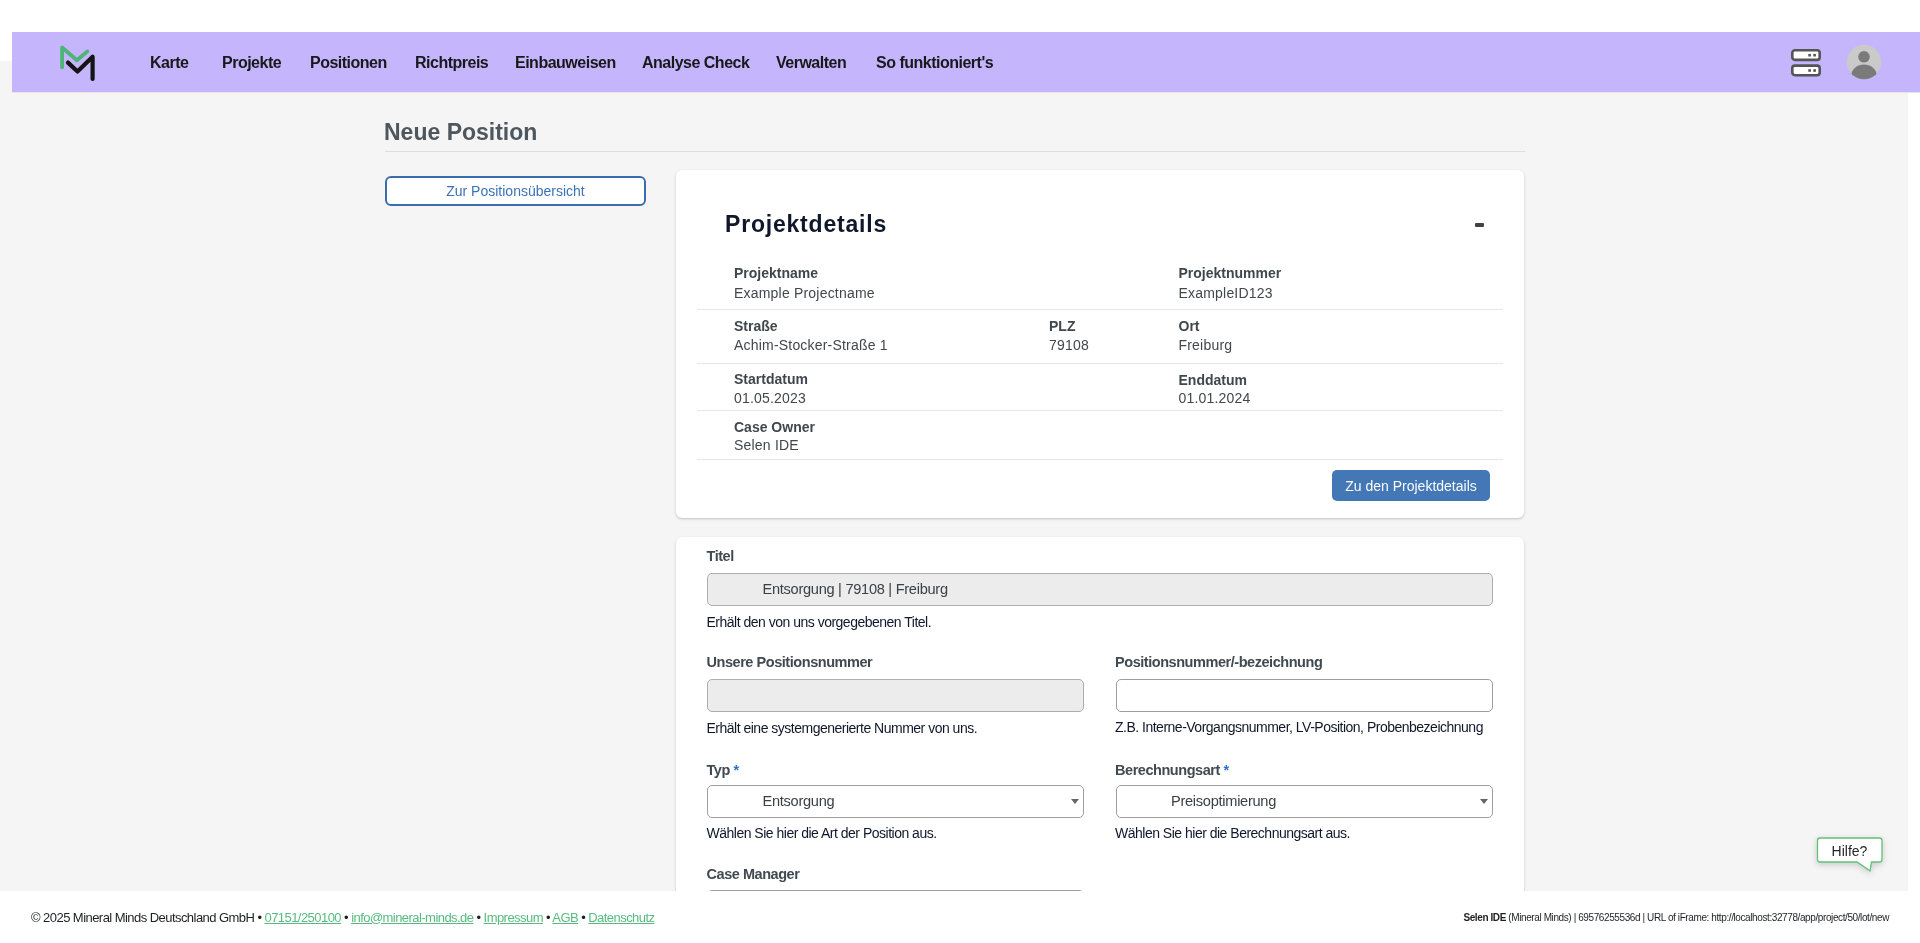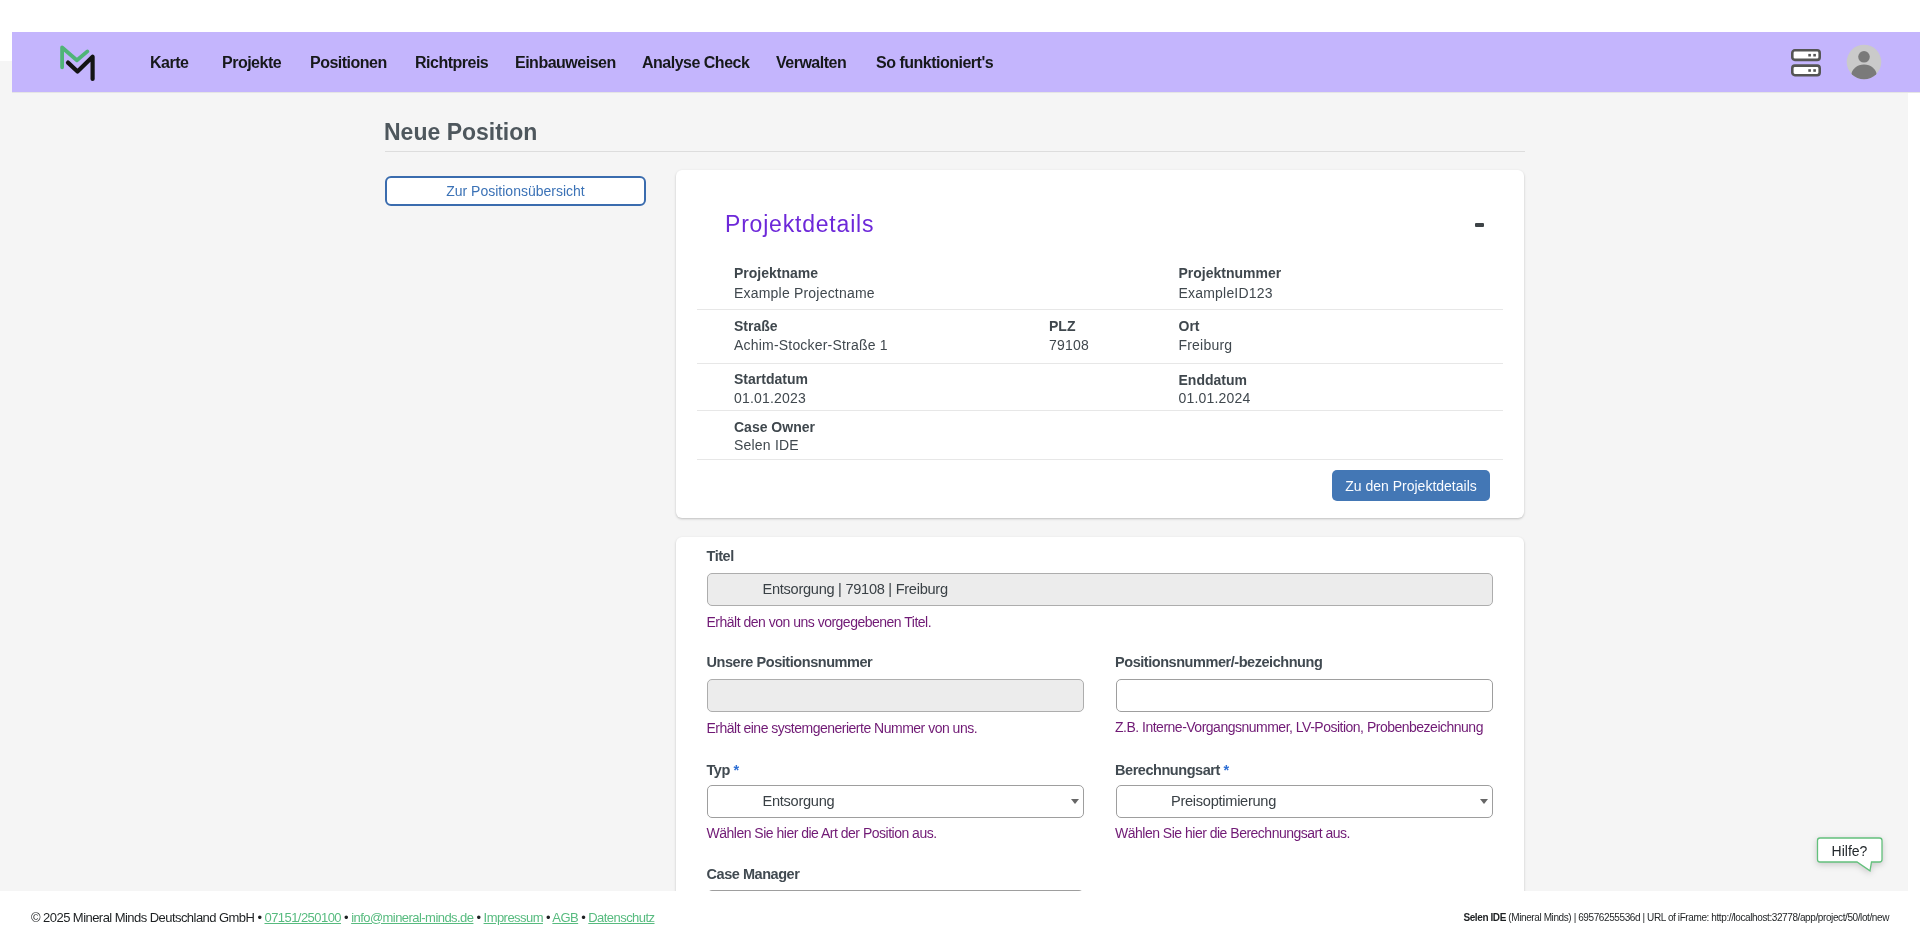--- a/index.html
+++ b/index.html
@@ -23,33 +23,33 @@
 
   .btn-outline { left:385px; top:176px; width:261px; height:30px; background:#fff;
     border:2px solid #3a6cae; border-radius:6px; color:#3b72b6; font-size:14px;
     display:flex; align-items:center; justify-content:center; }
 
   
   .card { background:#fff; border-radius:6px; box-shadow:0 1px 3px rgba(0,0,0,.13), 0 1px 2px rgba(0,0,0,.1); }
   .card1 { left:676px; top:170px; width:848px; height:348px; }
   .card2 { left:676px; top:537px; width:848px; height:380px; }
 
-  .ctitle { left:725px; top:212.9px; font-size:23px; line-height:23px; font-weight:400; color:#6d28d9; letter-spacing:0.8px;text-align:right; }
+  .ctitle { left:725px; top:212.9px; font-size:23px; line-height:23px; font-weight:700; color:#0f172a; letter-spacing:0.8px;text-align:right; }
   .minus { left:1475px; top:223.2px; width:9px; height:3.6px; background:#3e4347; border-radius:1px; }
 
   .lb { position:absolute; font-size:14px; line-height:14px; font-weight:700; color:#3f474d; }
   .vl { position:absolute; font-size:14px; line-height:14px; font-weight:400; color:#40484e; letter-spacing:0.2px; }
   .dv { position:absolute; left:697px; width:806px; height:1px; background:#e7e7e7; }
 
   .btn-fill { left:1332px; top:470px; width:158px; height:31px; background:#4377b5; border-radius:5px;
     color:#fafcff; font-size:14px; display:flex; align-items:center; justify-content:center; }
 
   
   .flb { position:absolute; font-size:14.5px; line-height:14.5px; font-weight:700; color:#414a51; letter-spacing:-0.45px; }
-  .fhelp { position:absolute; font-size:14px; line-height:14px; font-weight:400; color:#701a75; letter-spacing:-0.5px; }
+  .fhelp { position:absolute; font-size:14px; line-height:14px; font-weight:400; color:#0f172a; letter-spacing:-0.5px; }
   .inp { position:absolute; height:31px; border:1px solid #9e9e9e; border-radius:5px; background:#fff; }
   .inp.dis { background:#ececec; border-color:#adadad; }
   .itext { position:absolute; font-size:14.6px; line-height:14.6px; color:#3a4146; letter-spacing:-0.28px;padding-left:43px; }
   .caret { position:absolute; width:0; height:0; border-left:4.3px solid transparent; border-right:4.3px solid transparent; border-top:5.1px solid #666; }
   .ast { color:#2e6fd4; }
 
   
   .footer { left:0; top:891px; width:1920px; height:52px; background:#fff; z-index:6; }
   .fl { z-index:7; left:31px; top:909.6px; font-size:13px; line-height:15px; color:#1d2022; letter-spacing:-0.55px; }
   .fl a { color:#57bb7f; }
@@ -110,21 +110,21 @@
   <div class="dv" style="top:309.4px;"></div>
   <div class="lb" style="left:734px; top:318.6px;">Straße</div>
   <div class="lb" style="left:1049px; top:318.6px;">PLZ</div>
   <div class="lb" style="left:1178.5px; top:318.6px;">Ort</div>
   <div class="vl" style="left:734px; top:337.8px;">Achim-Stocker-Straße 1</div>
   <div class="vl" style="left:1049px; top:337.8px;">79108</div>
   <div class="vl" style="left:1178.5px; top:337.8px;">Freiburg</div>
   <div class="dv" style="top:362.6px;"></div>
   <div class="lb" style="left:734px; top:371.7px;">Startdatum</div>
   <div class="lb" style="left:1178.5px; top:373px;text-align:right;">Enddatum</div>
-  <div class="vl" style="left:734px; top:390.7px;">01.01.2023</div>
+  <div class="vl" style="left:734px; top:390.7px;">01.05.2023</div>
   <div class="vl" style="left:1178.5px; top:390.7px;">01.01.2024</div>
   <div class="dv" style="top:410.3px;"></div>
   <div class="lb" style="left:734px; top:419.7px;">Case Owner</div>
   <div class="vl" style="left:734px; top:438.4px;">Selen IDE</div>
   <div class="dv" style="top:458.6px;"></div>
   <div class="abs btn-fill">Zu den Projektdetails</div>
 
   <div class="abs card card2"></div>
   <div class="flb" style="left:706.5px; top:549.3px;">Titel</div>
   <div class="inp dis" style="left:707px; top:573px; width:786px; height:33px;"></div>

